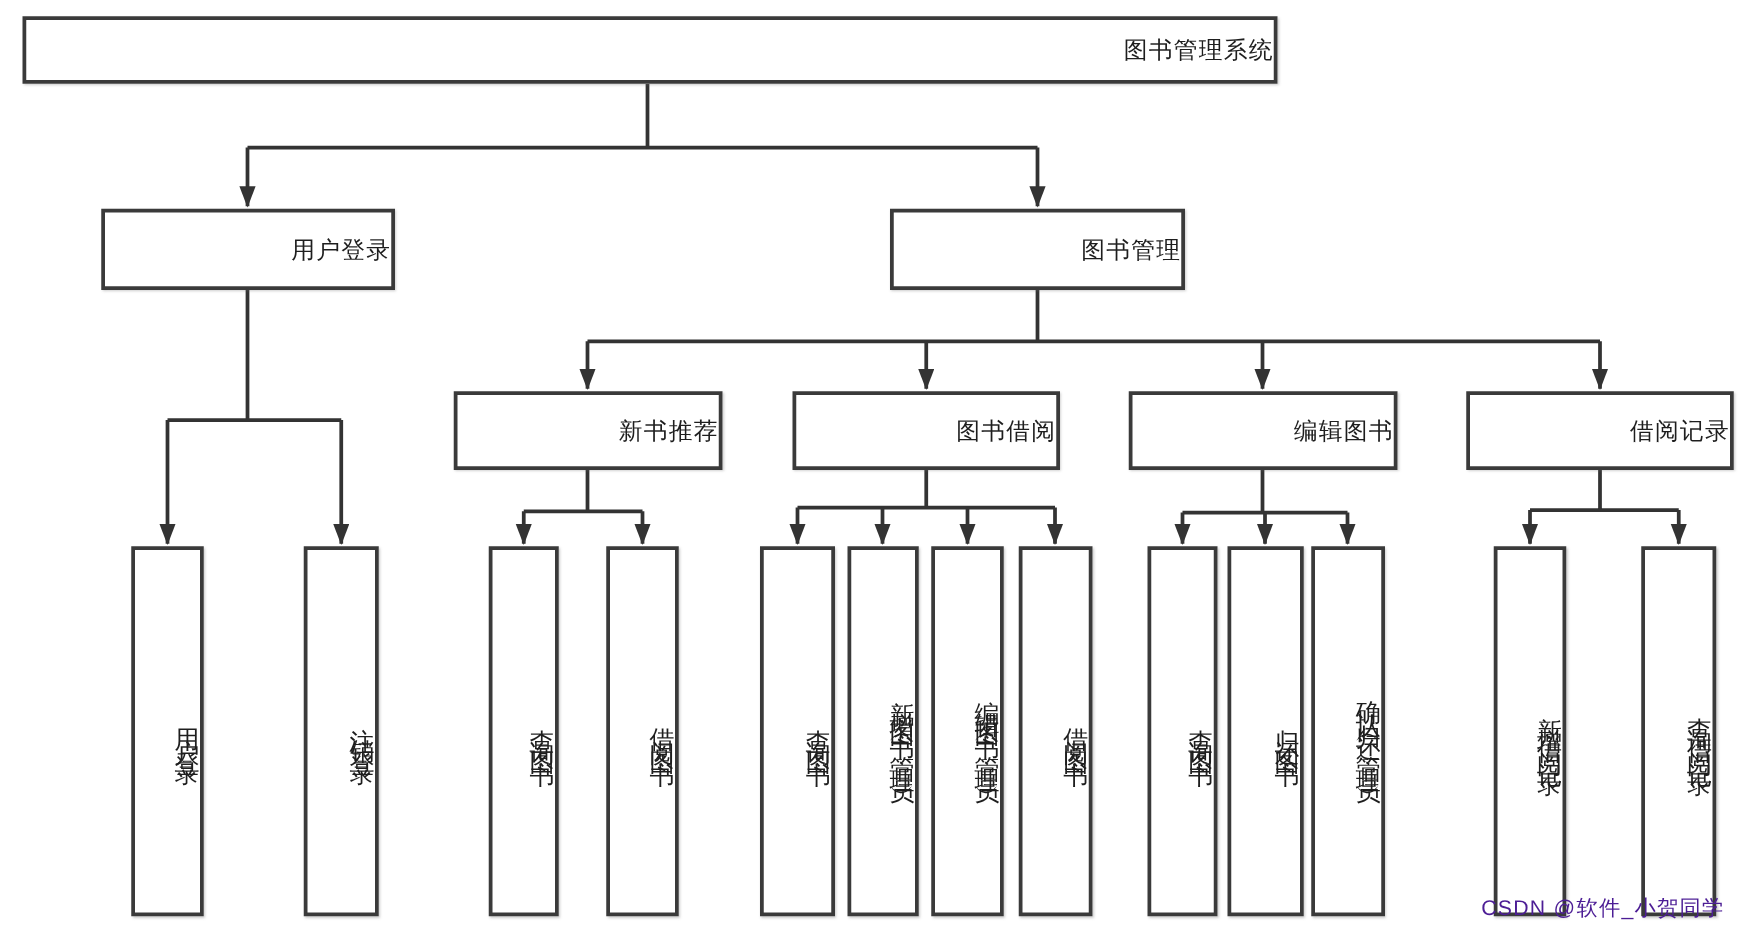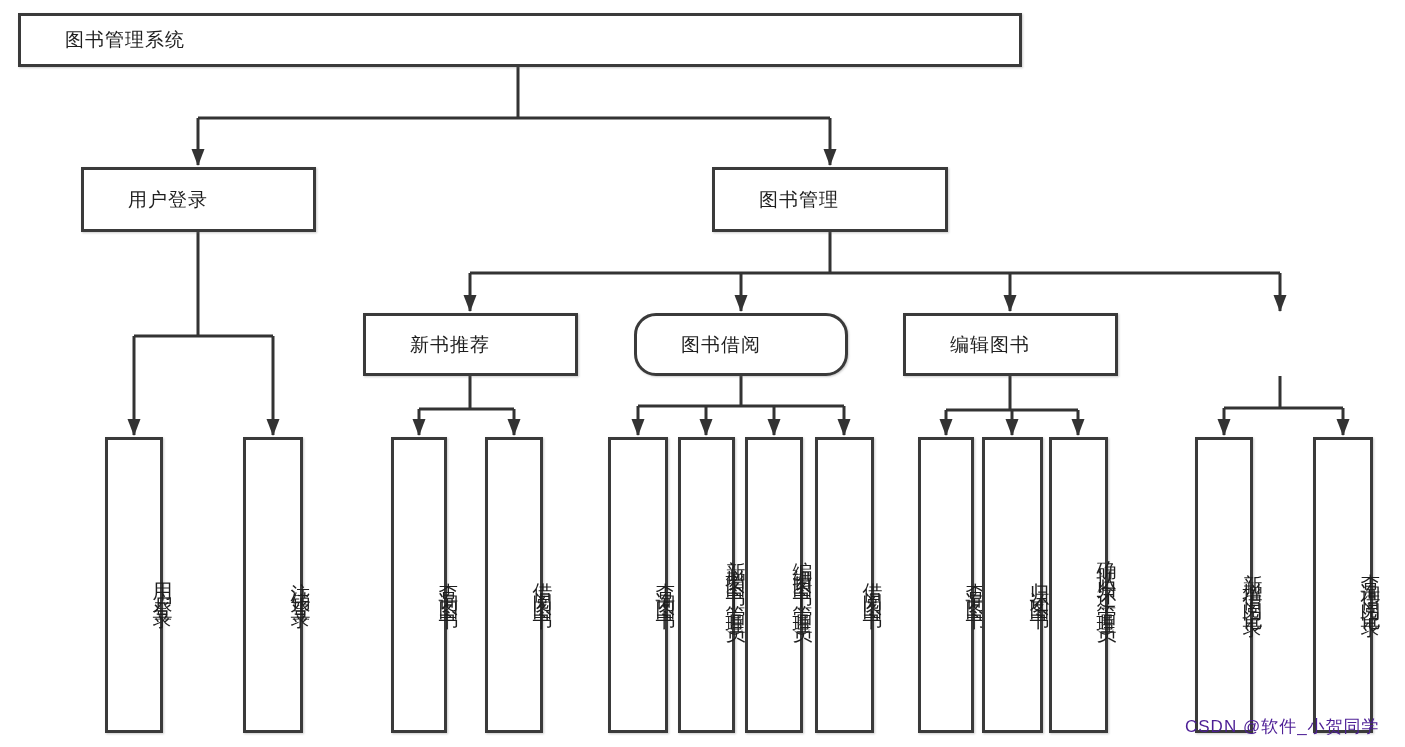--- a/index.html
+++ b/index.html
@@ -22,23 +22,22 @@
     width: 1405px;
     height: 747px;
   }
   .node {
     position: absolute;
     box-sizing: border-box;
     border: 3px solid #3a3a3a;
     background: #ffffff;
     display: flex;
     align-items: center;
-    justify-content: flex-start;
+    justify-content: flex-end;
     box-shadow: 1px 1px 2px rgba(110,110,110,0.35);
-    padding-left: 44px;
   }
   .node .lbl {
     font-size: 20px;
     letter-spacing: 1px;
     white-space: nowrap;
   }
   .hnode .lbl { font-size: 19px; }
   .leaf .lbl {
     writing-mode: vertical-rl;
     text-orientation: mixed;
@@ -113,25 +112,28 @@
   <div class="node hnode" style="left:81px; top:167px; width:235px; height:65px;">
     <span class="lbl">用户登录</span>
   </div>
   <div class="node hnode" style="left:363px; top:313px; width:215px; height:63px;">
     <span class="lbl">新书推荐</span>
   </div>
 
   <div class="node hnode" style="left:712px; top:167px; width:236px; height:65px;">
     <span class="lbl">图书管理</span>
   </div>
-  <div class="node hnode" style="left:634px; top:313px; width:214px; height:63px;border-radius:22px;">
+  <div class="node hnode" style="left:634px; top:313px; width:214px; height:63px;">
     <span class="lbl">图书借阅</span>
   </div>
   <div class="node hnode" style="left:903px; top:313px; width:215px; height:63px;">
     <span class="lbl">编辑图书</span>
+  </div>
+  <div class="node hnode" style="left:1173px; top:313px; width:214px; height:63px;">
+    <span class="lbl">借阅记录</span>
   </div>
 
   <div class="node leaf" style="left:105px; top:437px; width:58px; height:296px;">
     <span class="lbl">用户登录</span>
   </div>
   <div class="node leaf" style="left:243px; top:437px; width:60px; height:296px;">
     <span class="lbl">注销登录</span>
   </div>
 
   <div class="node leaf" style="left:391px; top:437px; width:56px; height:296px;">

